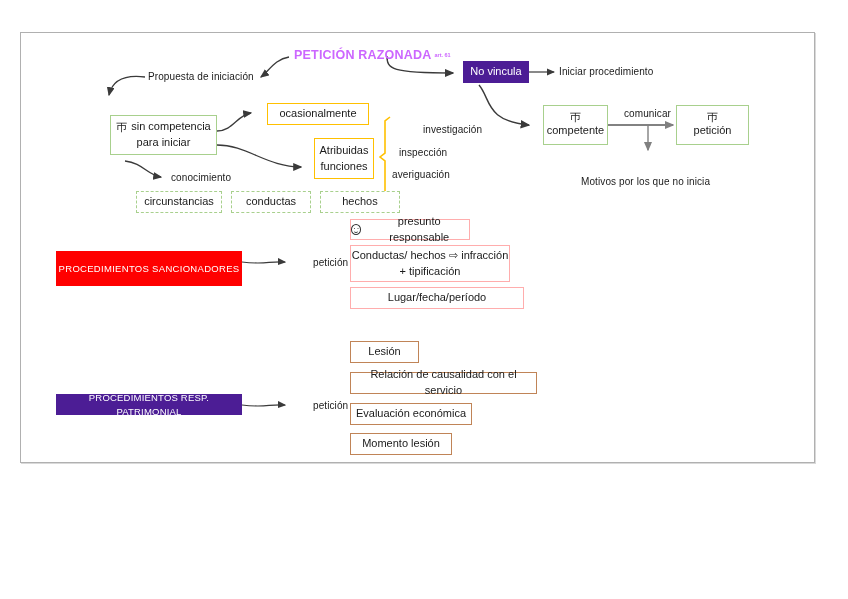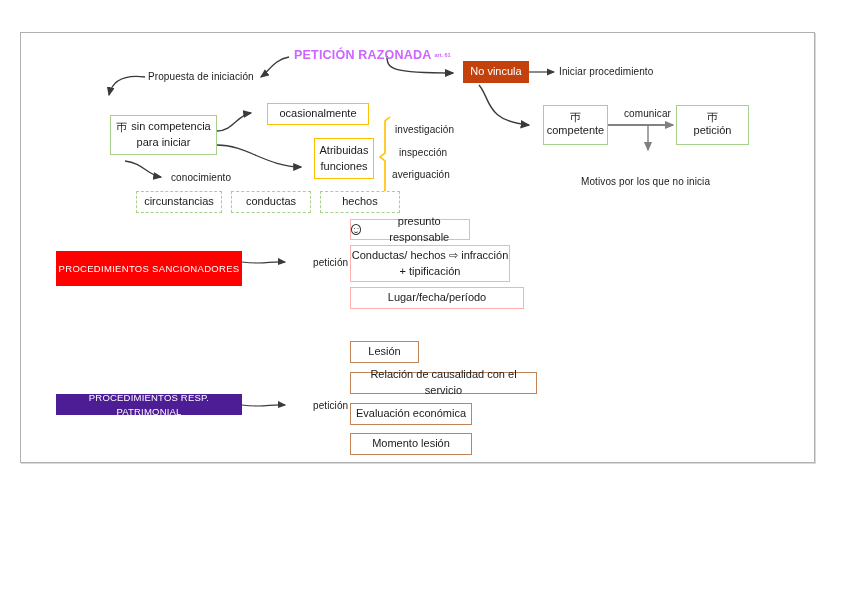--- a/index.html
+++ b/index.html
@@ -5,21 +5,21 @@
   html,body{margin:0;padding:0;background:#ffffff;}
   body{width:848px;height:599px;font-family:"Liberation Sans",sans-serif;overflow:hidden;}
   #canvas{position:absolute;left:20px;top:32px;width:795px;height:431px;border:1px solid #b0b0b0;background:#fff;box-sizing:border-box;box-shadow:1px 1px 0 #d9d9d9;}
   .txt{position:absolute;font-size:10px;color:#1a1a1a;white-space:nowrap;letter-spacing:.1px;}
   .box{position:absolute;box-sizing:border-box;display:flex;flex-direction:column;align-items:center;justify-content:center;font-size:11px;color:#1a1a1a;text-align:center;line-height:1.45;background:#fff;}
   .bx-green{border:1px solid #a8d08d;}
   .bx-green-dash{border:1px dashed #a8d08d;margin-left:47px;}
   .bx-yellow{border:1.5px solid #ffc000;}
   .bx-pink{border:1.5px solid #ffadad;}
   .bx-tan{border:1px solid #c08457;}
-  .bx-orange-fill{background:#c2410c;border:none;color:#ffffff;}
+  .bx-orange-fill{background:#4c1d95;border:none;color:#ffffff;}
   .bx-red-fill{background:#ff0000;border:none;color:#ffffff;}
   .bx-brown-fill{background:#4c1d95;border:none;color:#ffffff;}
   .title-pink{position:absolute;color:#cc66ff;font-weight:bold;font-size:12.5px;letter-spacing:.2px;white-space:nowrap;}
   .title-sup{font-size:5.5px;font-weight:bold;vertical-align:2px;margin-left:3px;letter-spacing:0;color:#cc66ff;}
   svg.ov{position:absolute;left:0;top:0;width:795px;height:431px;overflow:visible;pointer-events:none;}
   .glyph{font-family:"DejaVu Sans",sans-serif;font-size:11px;line-height:1;}
   .row-ic{display:flex;align-items:center;justify-content:center;gap:4px;}
   .smiley{display:inline-block;width:9px;height:9px;border-radius:50%;border:1px solid #333;position:relative;margin-right:4px;vertical-align:-1px;}
   .smiley:before{content:"";position:absolute;left:1.5px;top:2.5px;width:1.2px;height:1.2px;background:#333;box-shadow:3.5px 0 0 #333;border-radius:50%;}
   .smiley:after{content:"";position:absolute;left:1.8px;top:4.6px;width:4.2px;height:2.2px;border-bottom:1px solid #333;border-radius:0 0 4px 4px;}
@@ -82,21 +82,21 @@
 
   <div class="box bx-yellow" style="left:246px;top:70px;width:102px;height:22px;">
     <span>ocasionalmente</span>
   </div>
 
   <div class="box bx-yellow" style="left:293px;top:105px;width:60px;height:41px;">
     <span>Atribuidas</span>
     <span>funciones</span>
   </div>
 
-  <div class="txt" style="left:352px;top:91px;padding-left:22px;">investigación</div>
+  <div class="txt" style="left:380px;top:91px;padding-left:22px;">investigación</div>
   <div class="txt" style="left:378px;top:114px;">inspección</div>
   <div class="txt" style="left:371px;top:136px;">averiguación</div>
 
   <div class="txt" style="left:150px;top:139px;">conocimiento</div>
 
   <div class="box bx-green-dash" style="left:68px;top:158px;width:86px;height:22px;">
     <span>circunstancias</span>
   </div>
   <div class="box bx-green-dash" style="left:163px;top:158px;width:80px;height:22px;">
     <span>conductas</span>
@@ -151,17 +151,17 @@
 
   <div class="box bx-tan" style="left:329px;top:308px;width:69px;height:22px;">
     <span>Lesión</span>
   </div>
   <div class="box bx-tan" style="left:329px;top:339px;width:187px;height:22px;">
     <span>Relación de causalidad con el servicio</span>
   </div>
   <div class="box bx-tan" style="left:329px;top:370px;width:122px;height:22px;">
     <span>Evaluación económica</span>
   </div>
-  <div class="box bx-tan" style="left:329px;top:400px;width:122px;height:22px;">
+  <div class="box bx-tan" style="left:329px;top:400px;width:102px;height:22px;">
     <span>Momento lesión</span>
   </div>
 
 </div>
 
 </body></html>

